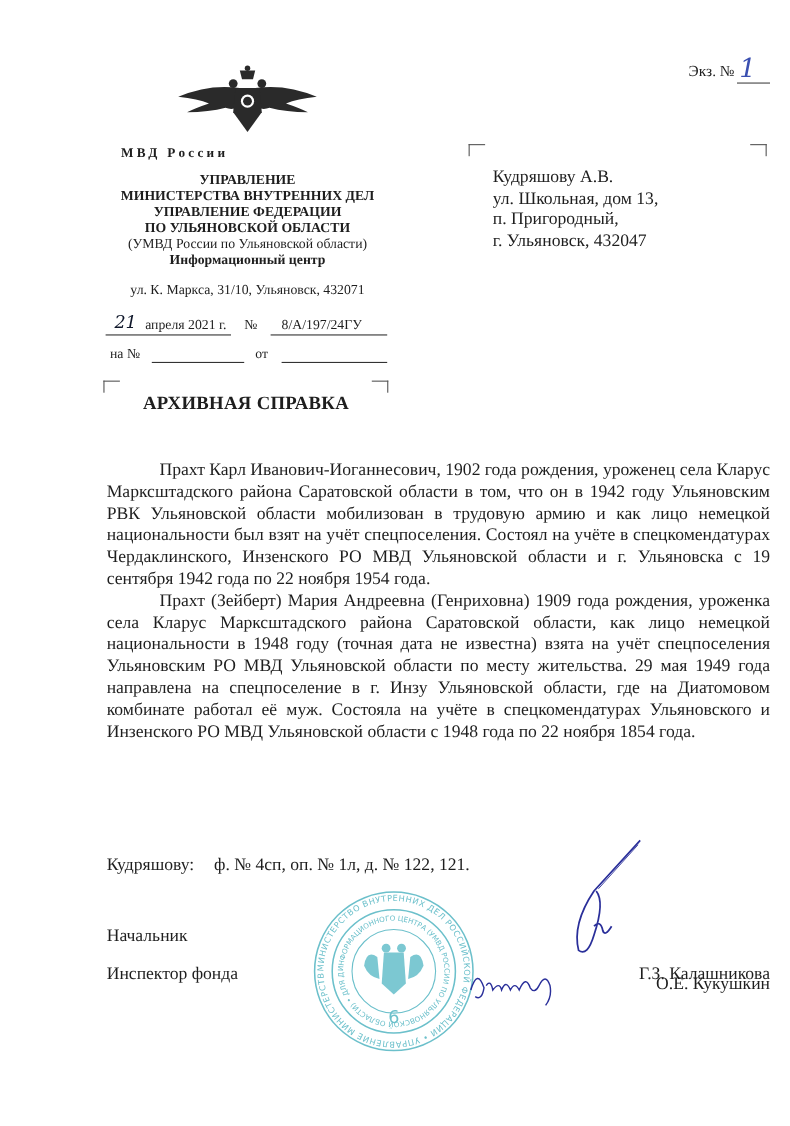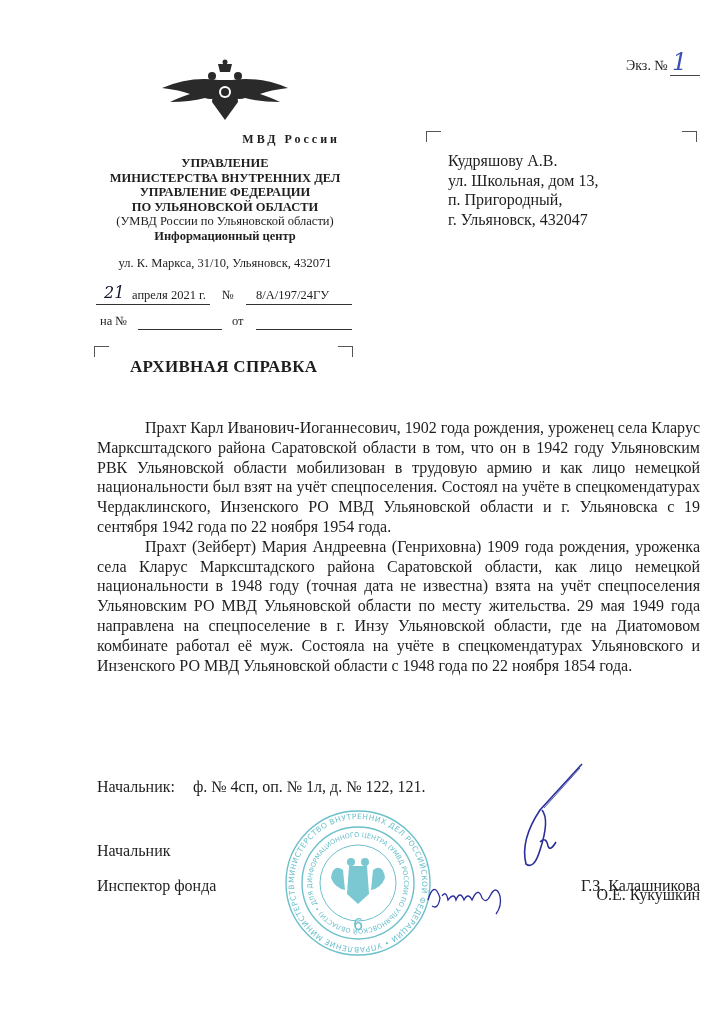--- a/index.html
+++ b/index.html
@@ -5,21 +5,21 @@
     html, body { margin: 0; padding: 0; background: #ffffff; }
     body {
       width: 718px; height: 1024px; position: relative; overflow: hidden;
       font-family: "Liberation Serif", "DejaVu Serif", serif;
       color: #1e1e1e;
     }
     .abs { position: absolute; }
 
     
     .emblem { left: 160px; top: 58px; width: 130px; height: 70px; }
-    .mvd-label { left: 110px; top: 132px; width: 230px; text-align: right; font-weight: bold; font-size: 12px; letter-spacing: 3px; }
+    .mvd-label { left: 110px; top: 132px; width: 230px; text-align: left; font-weight: bold; font-size: 12px; letter-spacing: 3px; }
 
     .org-block { left: 90px; top: 156px; width: 270px; text-align: center; font-size: 12.5px; line-height: 14.5px; }
     .org-block .b { font-weight: bold; }
     .org-addr { left: 90px; top: 256px; width: 270px; text-align: center; font-size: 12.5px; }
 
     .date-line { left: 96px; top: 288px; font-size: 12.5px; width: 260px; height: 18px; }
     .date-line .handwritten { color: #0f172a; font-style: italic; font-family: "DejaVu Serif", serif; font-size: 16px; position: absolute; left: 8px; top: -5px; }
     .uline { position: absolute; border-bottom: 1px solid #333; }
     .ref-line { left: 96px; top: 314px; font-size: 12.5px; width: 260px; height: 18px; }
 
@@ -114,21 +114,21 @@
   <div>п. Пригородный,</div>
   <div>г. Ульяновск, 432047</div>
 </div>
 
 <div class="abs body-text">
   <p>Прахт Карл Иванович-Иоганнесович, 1902 года рождения, уроженец села Кларус Марксштадского района Саратовской области в том, что он в 1942 году Ульяновским РВК Ульяновской области мобилизован в трудовую армию и как лицо немецкой национальности был взят на учёт спецпоселения. Состоял на учёте в спецкомендатурах Чердаклинского, Инзенского РО МВД Ульяновской области и г. Ульяновска с 19 сентября 1942 года по 22 ноября 1954 года.</p>
   <p>Прахт (Зейберт) Мария Андреевна (Генриховна) 1909 года рождения, уроженка села Кларус Марксштадского района Саратовской области, как лицо немецкой национальности в 1948 году (точная дата не известна) взята на учёт спецпоселения Ульяновским РО МВД Ульяновской области по месту жительства. 29 мая 1949 года направлена на спецпоселение в г. Инзу Ульяновской области, где на Диатомовом комбинате работал её муж. Состояла на учёте в спецкомендатурах Ульяновского и Инзенского РО МВД Ульяновской области с 1948 года по 22 ноября 1854 года.</p>
 </div>
 
 <div class="abs osnov">
-  <span class="lbl">Начальник:</span>
+  <span class="lbl">Кудряшову:</span>
   <span>ф. № 4сп, оп. № 1л, д. № 122, 121.</span>
 </div>
 
 <div class="abs stamp">
   <svg width="150" height="150" viewBox="0 0 150 150">
     <defs>
       <path id="outerArc" d="M75,75 m-64,0 a64,64 0 1,1 128,0 a64,64 0 1,1 -128,0"></path>
       <path id="innerArc" d="M75,75 m-46,0 a46,46 0 1,1 92,0 a46,46 0 1,1 -92,0"></path>
     </defs>
     <g fill="none" stroke="#6cc0cb" stroke-width="1.4">

